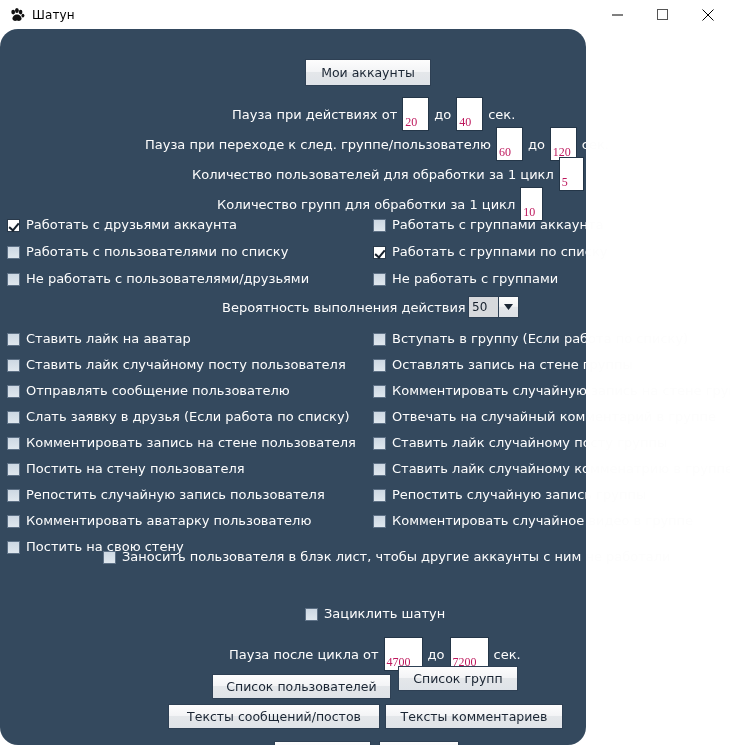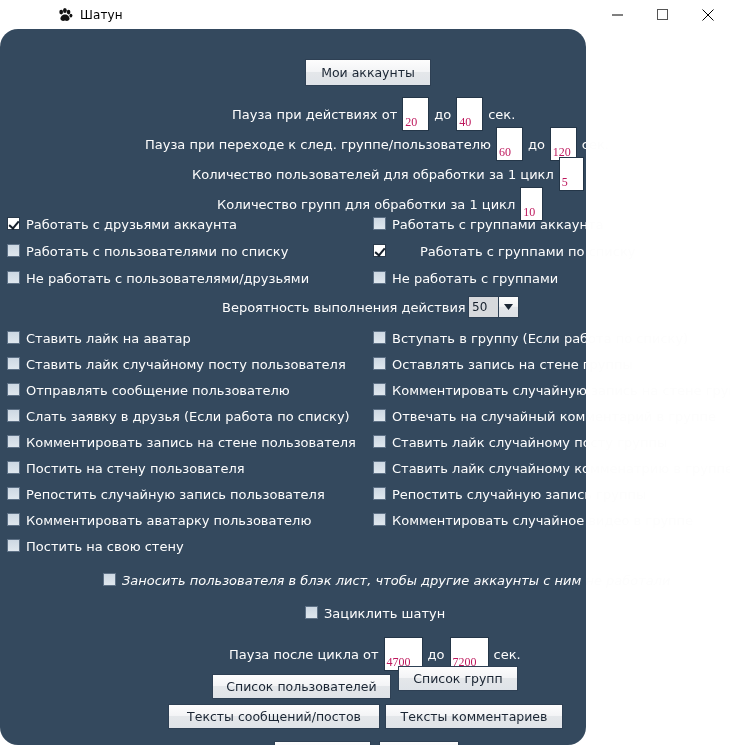--- a/index.html
+++ b/index.html
@@ -12,21 +12,20 @@
     overflow: hidden;
     -webkit-font-smoothing: antialiased;
   }
 
   
   .titlebar {
     position: relative;
     height: 29px;
     background: #ffffff;
     display: flex;
-    margin-left: 48px;
   }
   .title-left {
     display: flex;
     align-items: center;
     gap: 7px;
     padding-left: 9px;
   }
   .paw-icon {
     width: 16px; height: 16px;
     display: block;
@@ -129,21 +128,21 @@
     display: flex;
     align-items: center;
     justify-content: center;
   }
   .combo-arrow svg { display:block; }
 
   
   .cb-row {
     position: absolute;
     display: flex;
-    align-items: flex-start;
+    align-items: flex-end;
     white-space: nowrap;
   }
   .cbox {
     width: 13px; height: 13px;
     box-sizing: border-box;
     border: 1px solid #5e7186;
     background: linear-gradient(to bottom, #cdd8e3 0%, #dfe7ee 100%);
     margin-right: 6px;
     flex: none;
     position: relative;
@@ -253,21 +252,21 @@
   </div>
   <div class="cb-row" style="left:7px; top:242px;">
     <span class="cbox"></span>
     <span class="cb-label">Не работать с пользователями/друзьями</span>
   </div>
 
   <div class="cb-row" style="left:373px; top:188px;">
     <span class="cbox"></span>
     <span class="cb-label">Работать с группами аккаунта</span>
   </div>
-  <div class="cb-row" style="left:373px; top:215px;gap:28px;">
+  <div class="cb-row" style="left:373px; top:215px;">
     <span class="cbox checked"></span>
     <span class="cb-label">Работать с группами по списку</span>
   </div>
   <div class="cb-row" style="left:373px; top:242px;">
     <span class="cbox"></span>
     <span class="cb-label">Не работать с группами</span>
   </div>
 
   <div class="row-line" style="left:222px; top:271px;">
     <span>Вероятность выполнения действия %</span>
@@ -344,21 +343,21 @@
   </div>
   <div class="cb-row" style="left:373px; top:458px;">
     <span class="cbox"></span>
     <span class="cb-label">Репостить случайную запись группы</span>
   </div>
   <div class="cb-row" style="left:373px; top:484px;">
     <span class="cbox"></span>
     <span class="cb-label">Комментировать случайное видео в группе</span>
   </div>
 
-  <div class="cb-row" style="left:103px; top:544px;font-style:italic;">
+  <div class="cb-row" style="left:103px; top:520px;">
     <span class="cbox"></span>
     <span class="cb-label">Заносить пользователя в блэк лист, чтобы другие аккаунты с ним не работали</span>
   </div>
 
   <div class="cb-row" style="left:305px; top:577px;">
     <span class="cbox"></span>
     <span class="cb-label">Зациклить шатун</span>
   </div>
 
   <div class="row-line" style="left:229px; top:608px;">

